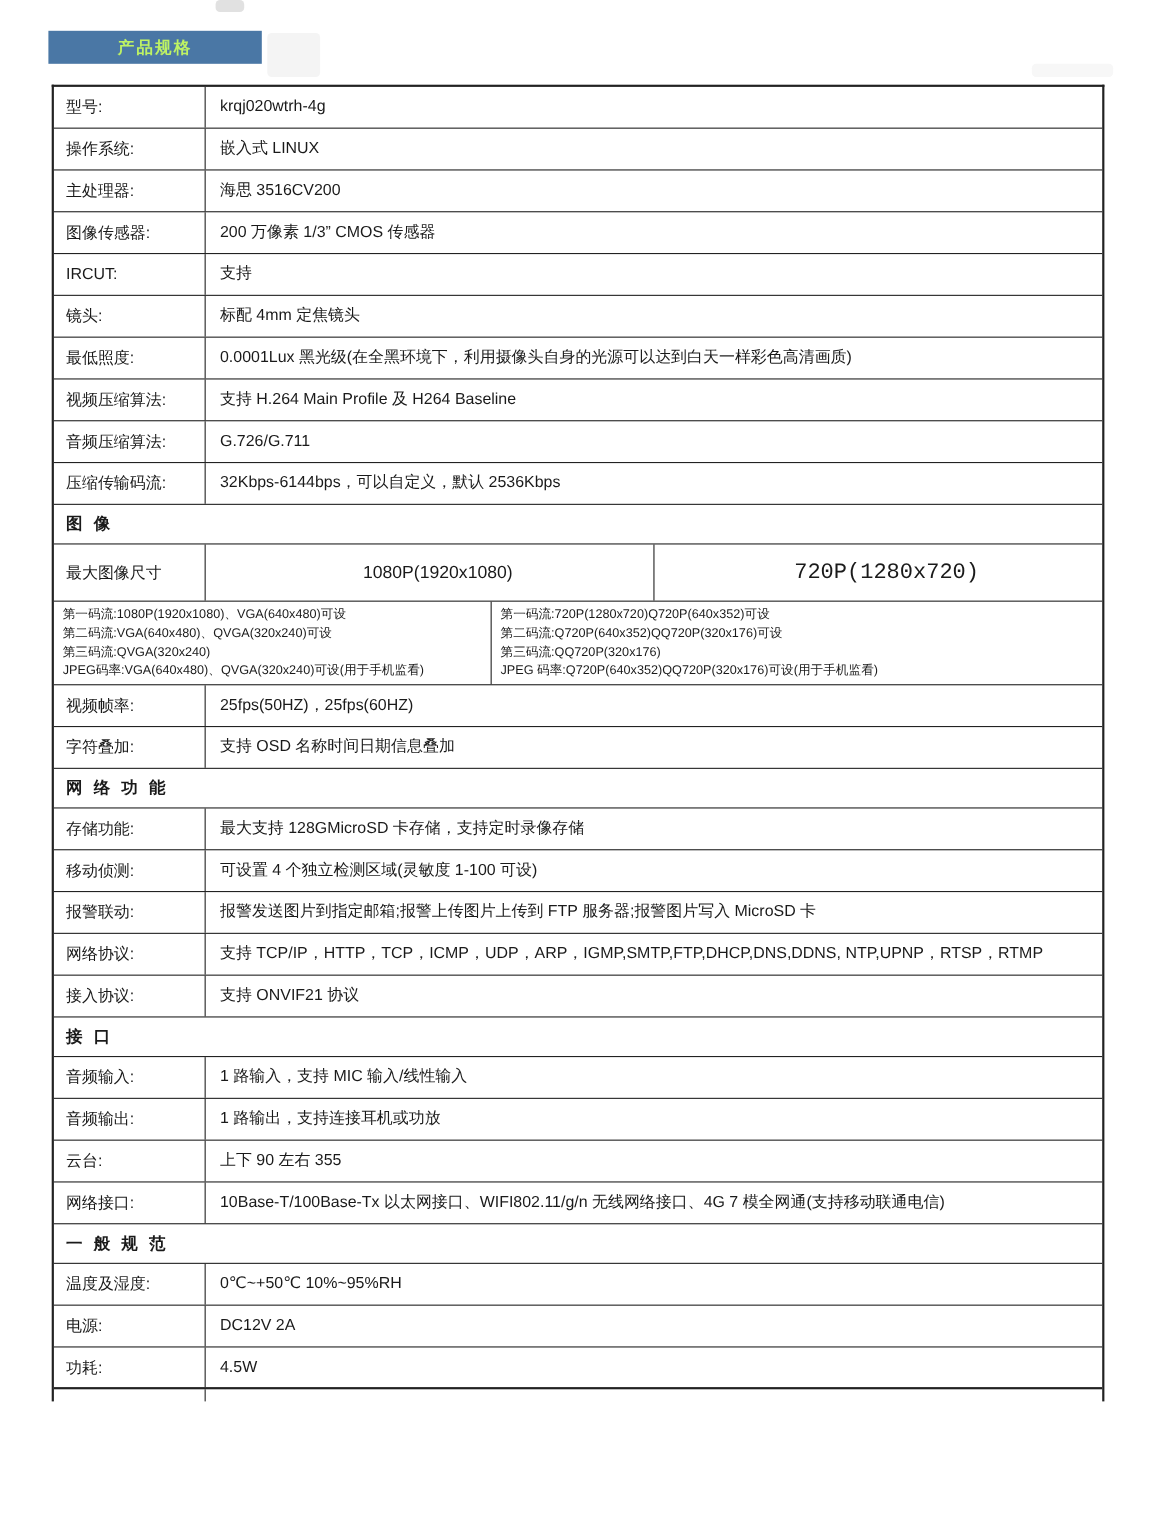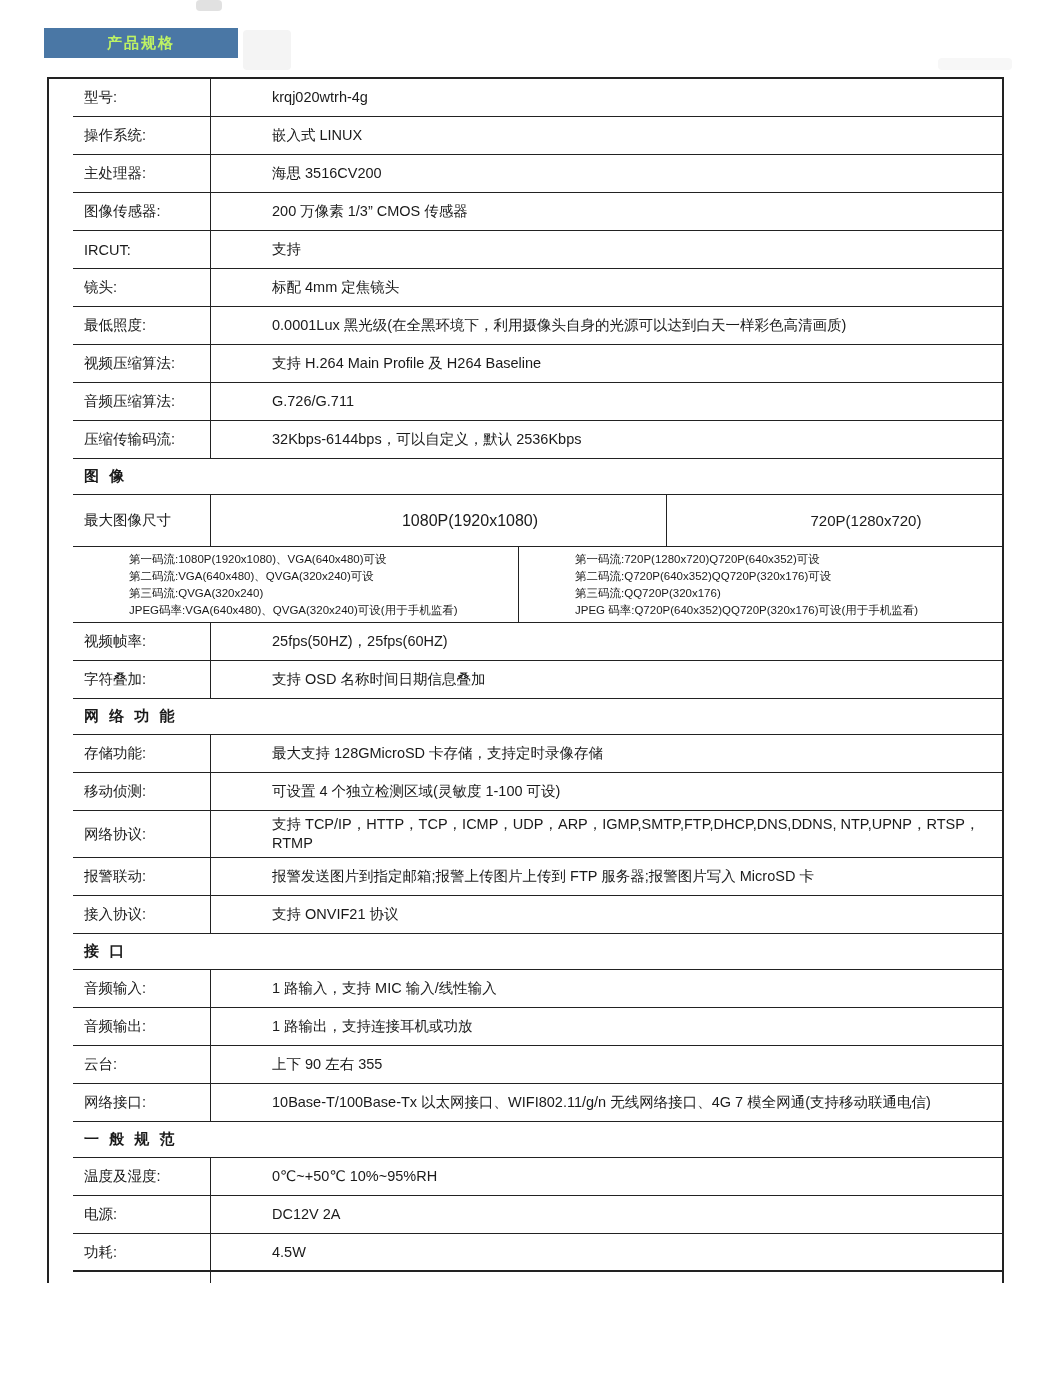--- a/index.html
+++ b/index.html
@@ -30,21 +30,20 @@
 
   .spec-table {
     position: absolute;
     left: 47px; top: 77px;
     width: 957px;
     border-top: 2px solid #222;
     border-left: 2px solid #222;
     border-right: 2px solid #222;
     box-sizing: border-box;
     background: #ffffff;
-    padding-left: 24px;
   }
   .row { display: flex; border-bottom: 1px solid #222; box-sizing: border-box; }
   .row.kv    { min-height: 38px; }
   .row.sect  { min-height: 36px; }
   .row.kv2   { min-height: 52px; gap: 10px; }
   .row.kv2m  { min-height: 76px; }
   .row.last  { border-bottom: 2px solid #222; }
   .row.partial { border-bottom: none; height: 11px; min-height: 11px; }
 
   .cell { display: flex; align-items: center; box-sizing: border-box; }
@@ -52,36 +51,35 @@
     width: 138px; flex: none;
     border-right: 1px solid #222;
     padding: 4px 8px 4px 11px;
     font-size: 14.5px;
   }
   .cell.value {
     flex: 1;
     padding: 4px 8px 4px 13px;
     font-size: 14.5px;
     line-height: 19px;
-    margin-left: 48px;
   }
   .sect .cell.sectlabel {
     width: 100%;
     padding: 4px 8px 4px 11px;
     font-weight: bold;
     font-size: 15px;
     letter-spacing: 3px;
   }
   .kv2 .cell.v1 {
     width: 398px; flex: none;
     border-right: 1px solid #222;
     justify-content: center;
     font-size: 16px;
   }
-  .kv2 .cell.v2 { flex: 1; justify-content: center; font-size: 15px; }
+  .kv2 .cell.v2 { flex: 1; justify-content: center; font-size: 20px; font-family: Liberation Mono, monospace; }
 
   .kv2m .cell.v1, .kv2m .cell.v2 {
     flex-direction: column;
     align-items: flex-start;
     justify-content: space-between;
     padding: 4px 4px 4px 8px;
     font-size: 11.5px;
     line-height: 16px;
   }
   .kv2m .cell.v1 { width: 398px; flex: none; border-right: 1px solid #222; }
@@ -176,26 +174,26 @@
       </div>
       <div class="row kv">
         <div class="cell label">存储功能:</div>
         <div class="cell value">最大支持 128GMicroSD 卡存储，支持定时录像存储</div>
       </div>
       <div class="row kv">
         <div class="cell label">移动侦测:</div>
         <div class="cell value">可设置 4 个独立检测区域(灵敏度 1-100 可设)</div>
       </div>
       <div class="row kv">
+        <div class="cell label">报警联动:</div>
+        <div class="cell value">报警发送图片到指定邮箱;报警上传图片上传到 FTP 服务器;报警图片写入 MicroSD 卡</div>
+      </div>
+      <div class="row kv">
         <div class="cell label">网络协议:</div>
         <div class="cell value">支持 TCP/IP，HTTP，TCP，ICMP，UDP，ARP，IGMP,SMTP,FTP,DHCP,DNS,DDNS, NTP,UPNP，RTSP，RTMP</div>
-      </div>
-      <div class="row kv">
-        <div class="cell label">报警联动:</div>
-        <div class="cell value">报警发送图片到指定邮箱;报警上传图片上传到 FTP 服务器;报警图片写入 MicroSD 卡</div>
       </div>
       <div class="row kv">
         <div class="cell label">接入协议:</div>
         <div class="cell value">支持 ONVIF21 协议</div>
       </div>
       <div class="row sect">
         <div class="cell sectlabel">接 口</div>
       </div>
       <div class="row kv">
         <div class="cell label">音频输入:</div>

